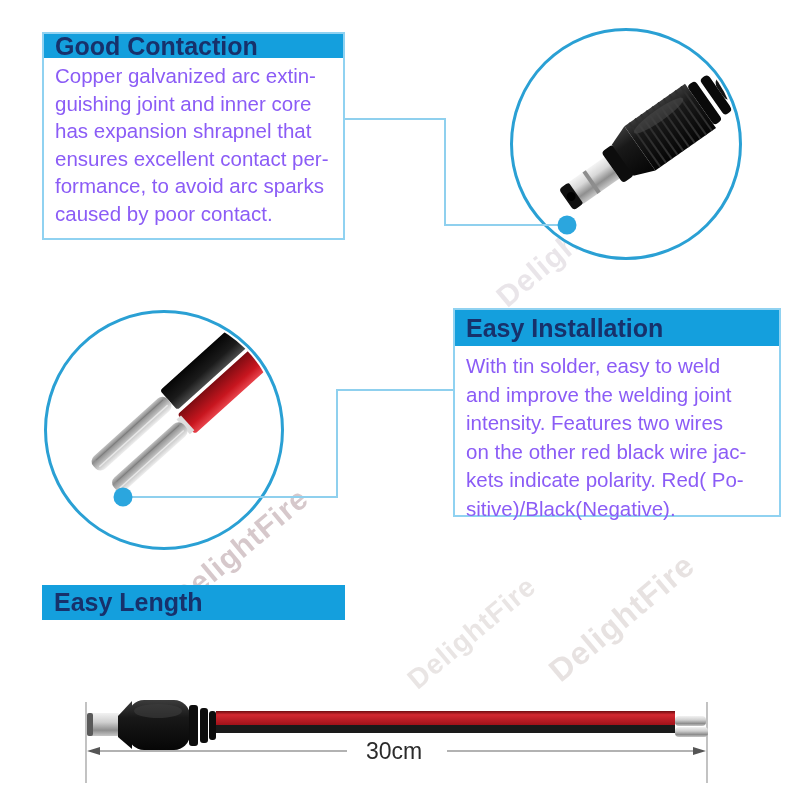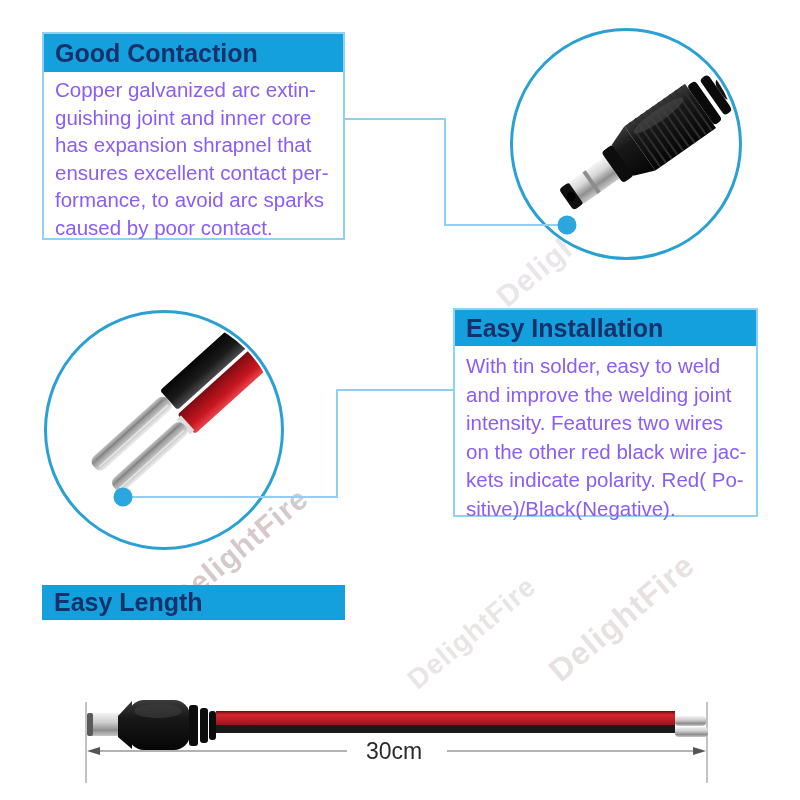--- a/index.html
+++ b/index.html
@@ -23,26 +23,26 @@
     border:3px solid #2aa0d4;box-sizing:border-box;overflow:hidden;
   }
   .circle-plug{left:510px;top:28px;width:232px;height:232px;}
   .circle-wires{left:44px;top:310px;width:240px;height:240px;}
   
   .info-box{
     position:absolute;z-index:3;background:#ffffff;
     border:2px solid #90d2f1;box-sizing:border-box;
   }
   .box-good{left:42px;top:32px;width:303px;height:208px;}
-  .box-easy{left:453px;top:308px;width:305px;height:209px;}
+  .box-easy{left:453px;top:308px;width:328px;height:209px;}
   .info-header{
     background:#149fdd;color:#17316b;font-weight:bold;font-size:25px;
     padding-left:11px;display:flex;align-items:center;
   }
-  .box-good .info-header{height:38px;}
+  .box-good .info-header{height:24px;}
   .box-easy .info-header{height:36px;}
   .info-body{
     color:#8b5cf6;font-size:20.5px;white-space:pre-line;
     padding:4px 4px 0 11px;
   }
   .box-good .info-body{line-height:27.5px;}
   .box-easy .info-body{line-height:28.5px;padding-top:6px;}
   .bar-length{
     position:absolute;z-index:3;left:42px;top:585px;width:303px;height:35px;
     background:#149fdd;color:#17316b;font-weight:bold;font-size:25px;

